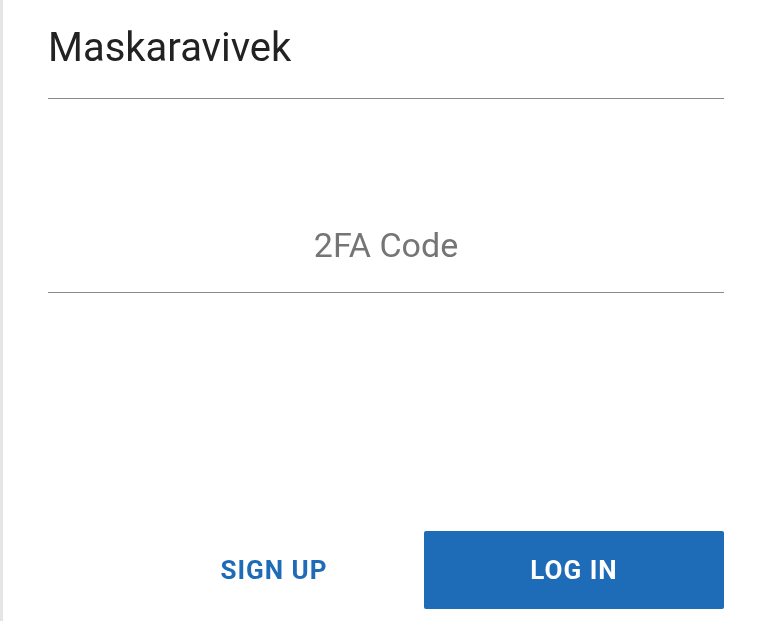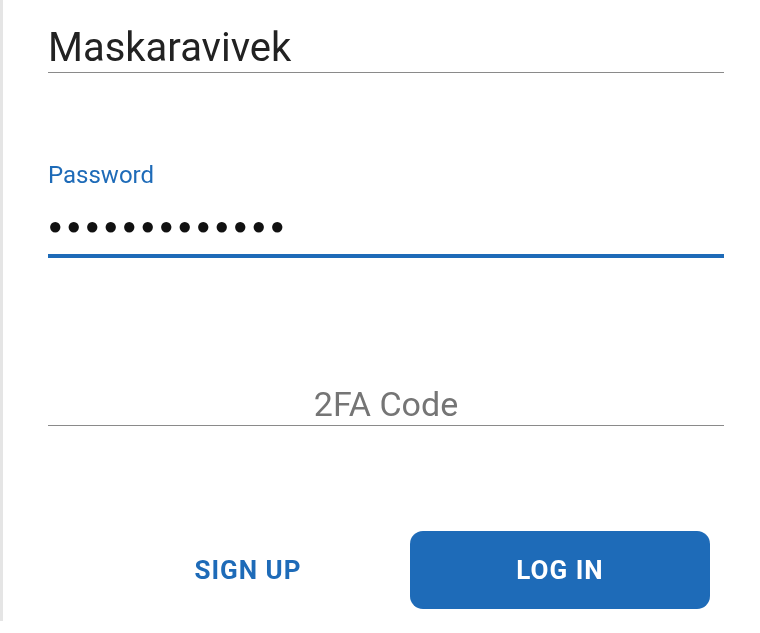--- a/index.html
+++ b/index.html
@@ -30,21 +30,21 @@
     }
     .field-label.focused {
       color: #1e6bb8;
     }
     .field-input {
       width: 100%;
       border: none;
       border-bottom: 1px solid #8a8a8a;
       font-size: 40px;
       line-height: 1.2;
-      padding: 8px 0 0 0;
+      padding: 8px 0 26px 0;
       color: #222;
       background: transparent;
       outline: none;
       font-family: inherit;
     }
     .field-input.placeholder-style {
       font-size: 34px;
       color: #9a9a9a;
       text-align: center;
     }
@@ -62,26 +62,26 @@
     }
 
     
     .username-group { margin-top: -12px; }
     .password-group { margin-top: 60px; }
     .twofa-group    { margin-top: 90px; }
 
     .button-row {
       position: absolute;
       bottom: 12px;
-      right: 50px;
+      right: 36px;
       left: 45px;
       display: flex;
       justify-content: flex-end;
       align-items: stretch;
-      gap: 12px;
+      gap: 0;
     }
     .btn {
       font-family: inherit;
       font-weight: 700;
       font-size: 26px;
       letter-spacing: 1px;
       border: none;
       cursor: pointer;
       height: 78px;
       display: flex;
@@ -91,36 +91,32 @@
     }
     .btn-flat {
       background: transparent;
       color: #1e6bb8;
       width: 300px;
     }
     .btn-primary {
       background: #1e6bb8;
       color: #ffffff;
       width: 300px;
-      border-radius: 13px;
+      border-radius: 2px;
     }
   </style>
 </head>
 <body>
 
 <div class="screen">
 
   <div class="field username-group">
     <input type="text" class="field-input" value="Maskaravivek" style="">
   </div>
 
-  <div class="field password-group">
-    <label class="field-label focused">Password</label>
-    <div class="password-display">●●●●●●●●●●●●●</div>
-  </div>
 
   <div class="field twofa-group">
     <input type="text" class="field-input placeholder-style" placeholder="2FA Code" style="">
   </div>
 
   <div class="button-row">
     <button class="btn btn-flat">SIGN UP</button>
     <button class="btn btn-primary">LOG IN</button>
   </div>
 

